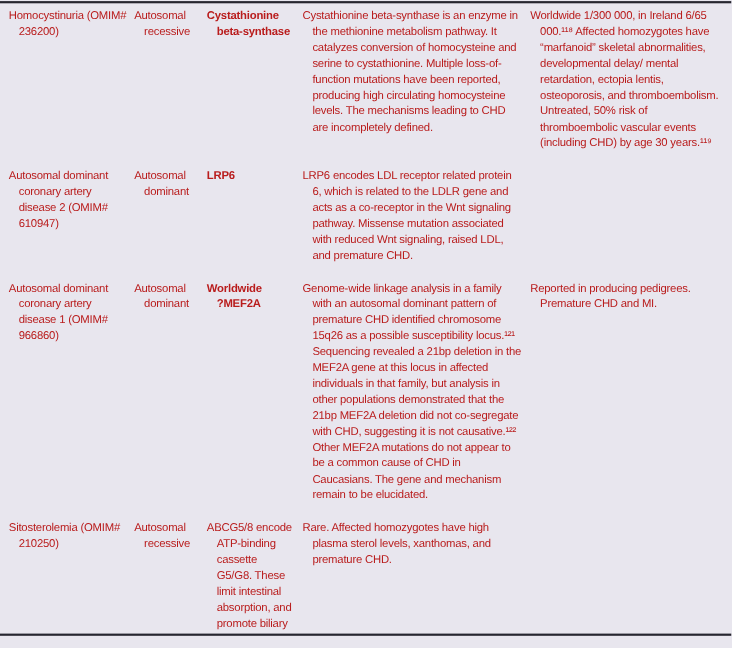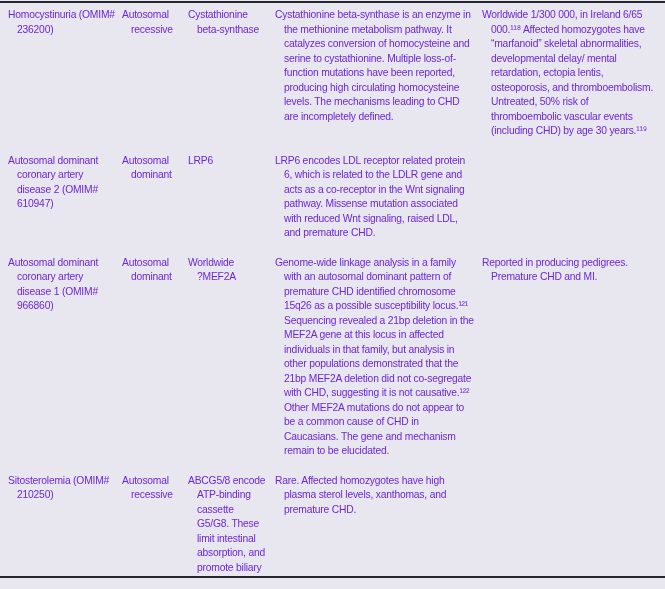--- a/index.html
+++ b/index.html
@@ -5,21 +5,21 @@
   html, body { margin: 0; padding: 0; }
   body {
     width: 665px; height: 589px;
     background: #e8e6ee;
     font-family: "Liberation Sans", "DejaVu Sans", sans-serif;
   }
   .sheet {
     position: relative;
     width: 665px; height: 589px;
     background: #e8e6ee;
-    color: #6d28d9;
+    color: #b91c1c;
     overflow: hidden;
   }
   .rule {
     position: absolute; left: 0; width: 665px; height: 2px;
     background: #26262f;
   }
   .rule-top { top: 1px; }
   .rule-bottom { top: 576px; }
   .table {
     position: absolute;
@@ -35,21 +35,21 @@
     column-gap: 7px;
     margin-bottom: 15px;
   }
   .cell {
     font-size: 10.3px;
     line-height: 14.5px;
     letter-spacing: -0.2px;
     padding-left: 9px;
     text-indent: -9px;
   }
-  .gene { white-space: pre-line; }
+  .gene { white-space: pre-line; font-weight: bold; }
 </style>
 </head>
 <body>
 
 <div class="sheet">
   <div class="rule rule-top"></div>
 
   <div class="table">
 
     <div class="row">

